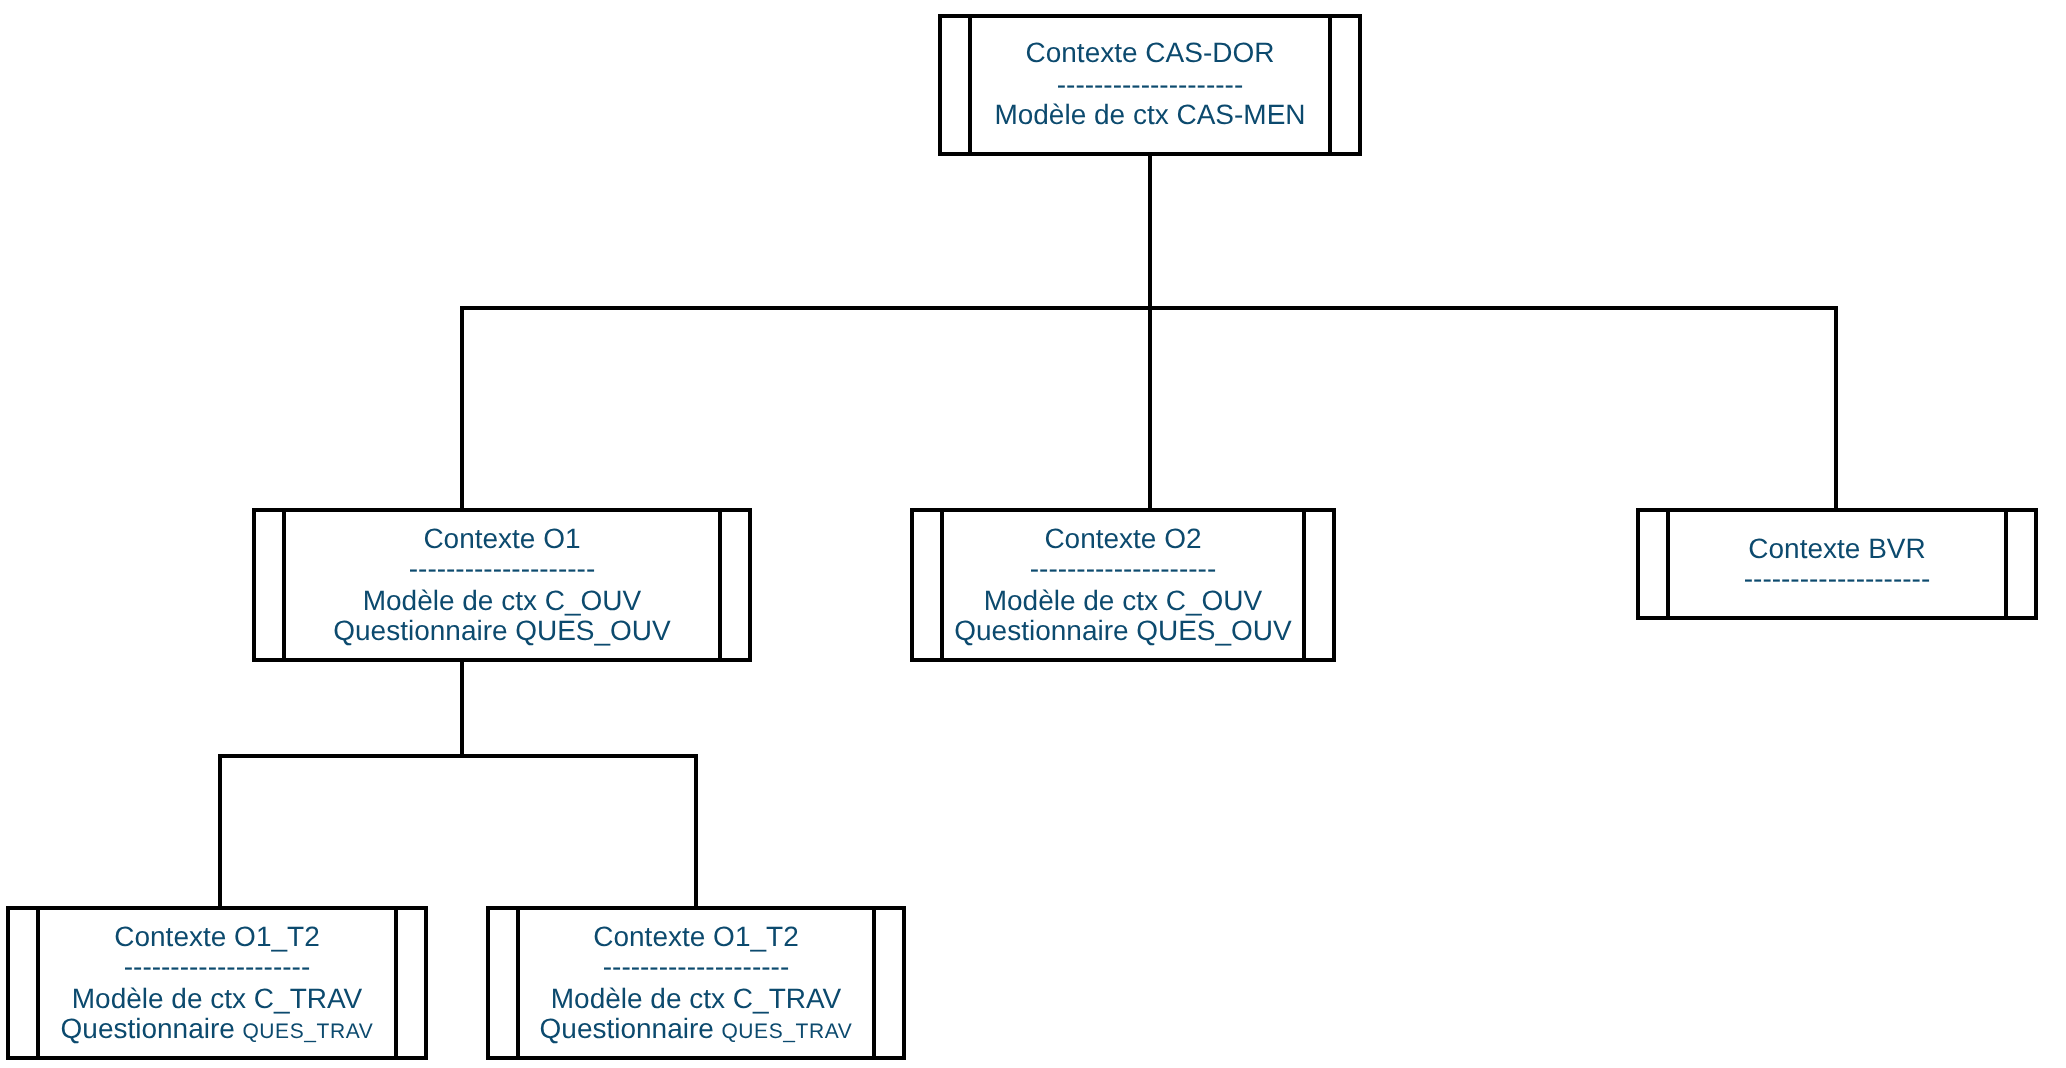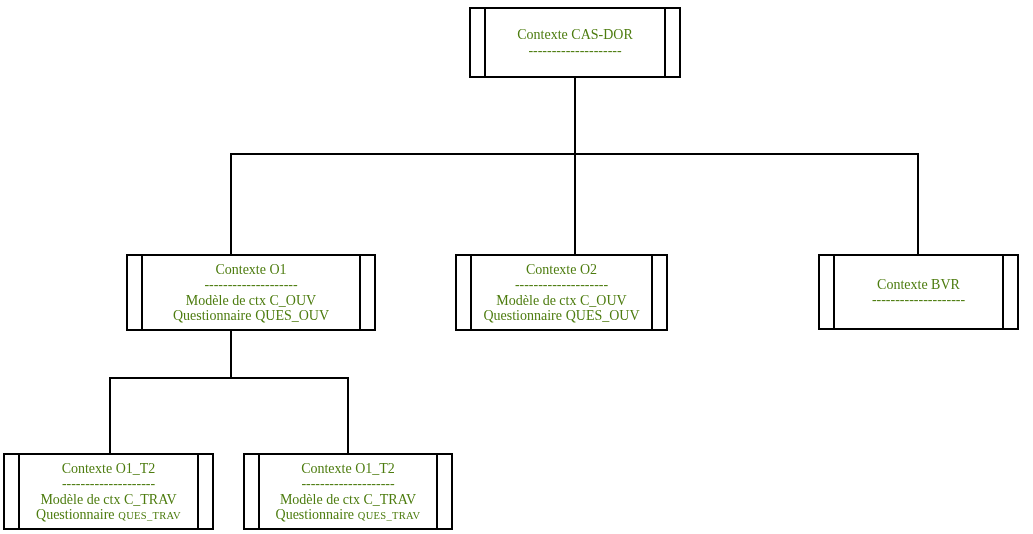--- a/index.html
+++ b/index.html
@@ -1,19 +1,19 @@
 <!DOCTYPE html>
 <html><head>
 <meta charset="utf-8">
 <style>
   * { margin:0; padding:0; box-sizing:border-box; }
   html,body { background:#ffffff; }
   .canvas {
     position:relative; width:1033px; height:534px; background:#ffffff;
-    font-family:Liberation Serif, serif; color:#4d7c0f; overflow:hidden;
+    font-family:Liberation Sans, sans-serif; color:#0c4a6e; overflow:hidden;
   }
   .node {
     position:absolute; border:2px solid #000000; background:#ffffff;
     display:flex; align-items:center; justify-content:center;
   }
   .bar { position:absolute; top:0; bottom:0; width:2px; background:#000000; }
   .bar.l { left:13px; }
   .bar.r { right:13px; }
   .txt { width:100%; text-align:center; font-size:14px; line-height:15.5px; white-space:nowrap; }
   .line { height:15.5px; }
@@ -36,20 +36,21 @@
   <div class="conn" style="left:109px; top:377px; width:240px; height:2px;"></div>
   <div class="conn" style="left:109px; top:377px; width:2px;  height:76px;"></div>
   <div class="conn" style="left:347px; top:377px; width:2px;  height:76px;"></div>
 
   <div class="node" style="left:469px; top:7px; width:212px; height:71px;">
     <span class="bar l"></span>
     <span class="bar r"></span>
     <div class="txt">
       <div class="line title">Contexte CAS-DOR</div>
       <div class="line sep">--------------------</div>
+      <div class="line">Modèle de ctx CAS-MEN</div>
     </div>
   </div>
 
   <div class="node" style="left:126px; top:254px; width:250px; height:77px;">
     <span class="bar l"></span>
     <span class="bar r"></span>
     <div class="txt">
       <div class="line title">Contexte O1</div>
       <div class="line sep">--------------------</div>
       <div class="line">Modèle de ctx C_OUV</div>
@@ -61,21 +62,21 @@
     <span class="bar l"></span>
     <span class="bar r"></span>
     <div class="txt">
       <div class="line title">Contexte O2</div>
       <div class="line sep">--------------------</div>
       <div class="line">Modèle de ctx C_OUV</div>
       <div class="line"><span class="q-label">Questionnaire</span><span>QUES_OUV</span></div>
     </div>
   </div>
 
-  <div class="node" style="left:818px; top:254px; width:201px; height:76px;">
+  <div class="node" style="left:818px; top:254px; width:201px; height:56px;">
     <span class="bar l"></span>
     <span class="bar r"></span>
     <div class="txt">
       <div class="line title">Contexte BVR</div>
       <div class="line sep">--------------------</div>
     </div>
   </div>
 
   <div class="node" style="left:3px; top:453px; width:211px; height:77px;">
     <span class="bar l"></span>

